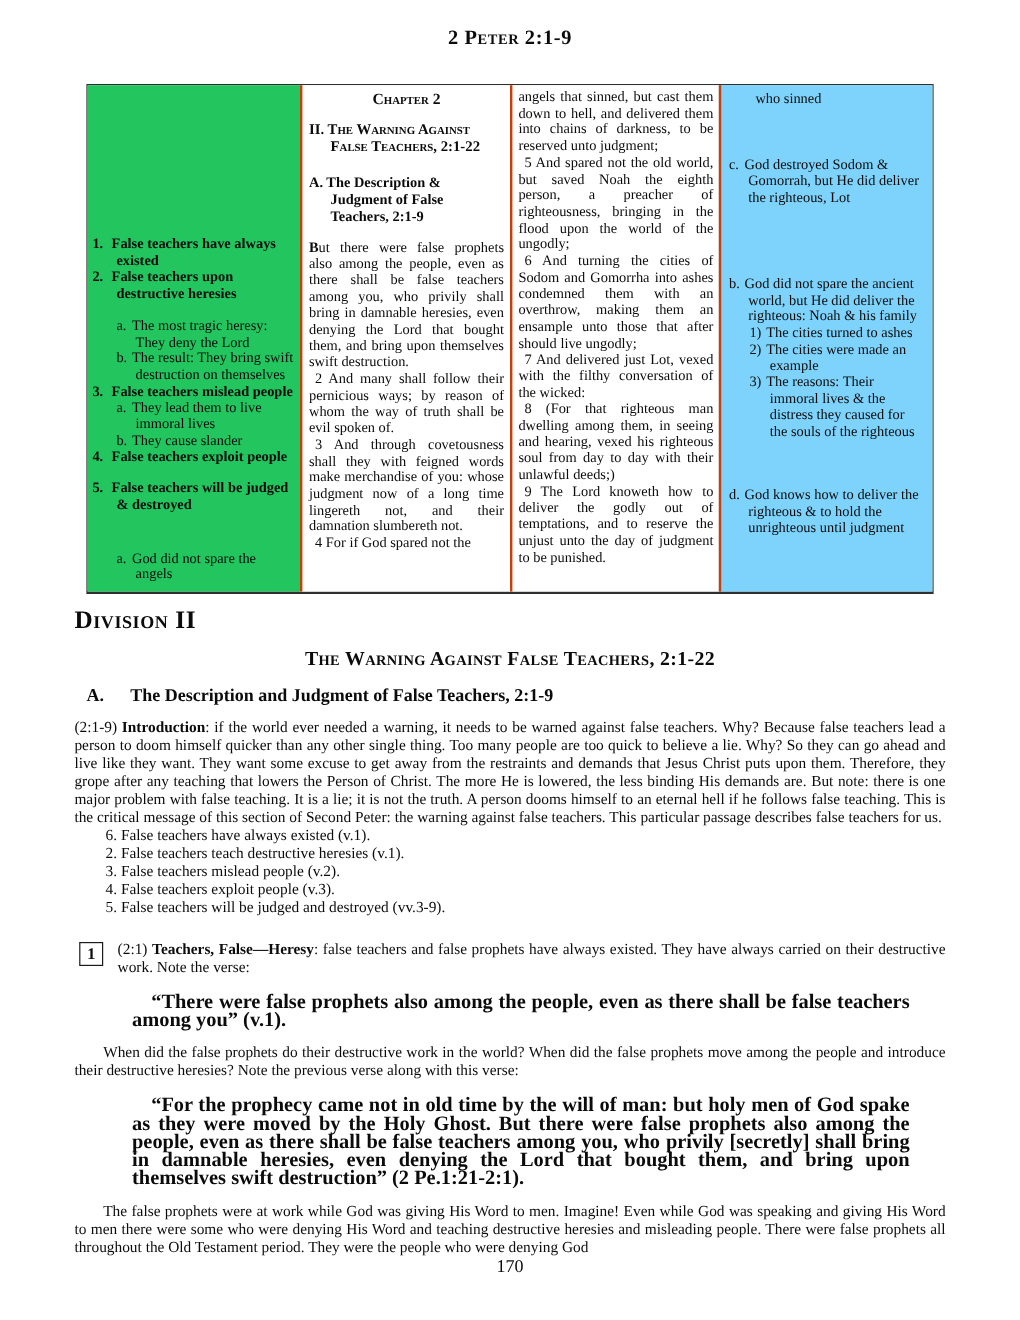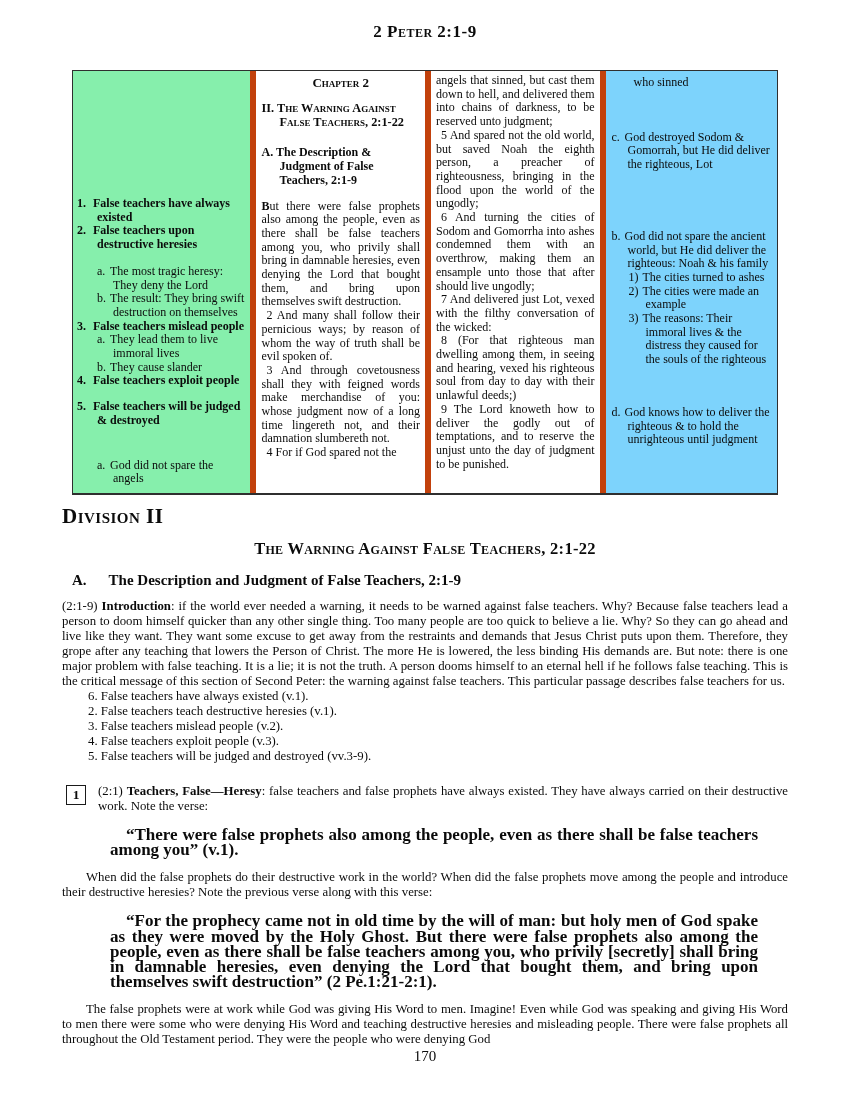--- a/index.html
+++ b/index.html
@@ -28,22 +28,22 @@
     display: flex;
     width: 706px;
     height: 425px;
     margin-left: 10px;
     border: 1px solid #2f2f2f;
     border-bottom: 2px solid #2f2f2f;
     font-size: 12px;
     line-height: 13.7px;
   }
   .col { height: 100%; overflow: hidden; }
-  .col + .col { border-left: 6px solid #c2410c; }
-  .col-outline { width: 178px; background: #86efac; padding: 4px 5px 4px 4px; }
+  .col + .col { border-left: 2px solid #c2410c; }
+  .col-outline { width: 178px; background: #22c55e; padding: 4px 5px 4px 4px; }
   .col-script  { width: 175px; background: #ffffff; padding: 3px 5px; }
   .col-outline-r { width: 178px; background: #7dd3fc; padding: 4px 6px 18px 6px; }
 
   
   .lo-wrap { padding-top: 122px; }
   .o-item { padding-left: 20px; text-indent: -20px; }
   .o-item .onum { display: inline-block; width: 16px; text-indent: 0; }
   .o-item.bold { font-weight: bold; }
   .o-sub { margin-left: 20px; padding-left: 16px; text-indent: -16px; }
   .o-sub .onum { display: inline-block; width: 13px; text-indent: 0; }

